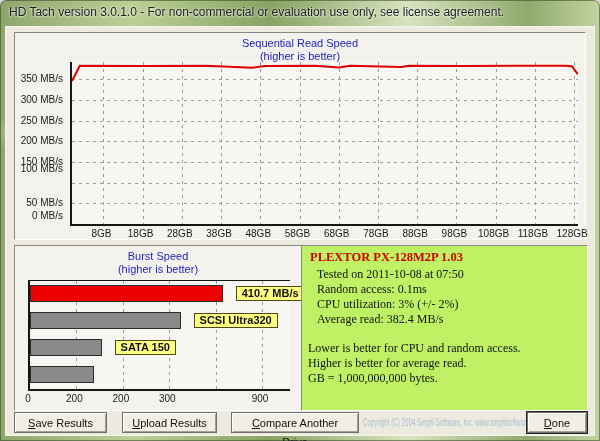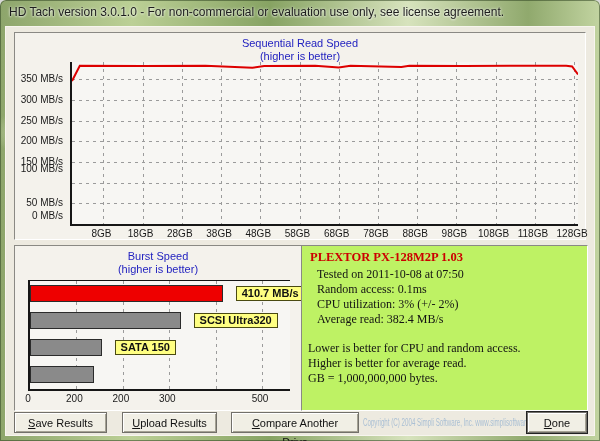--- a/index.html
+++ b/index.html
@@ -149,21 +149,21 @@
           <div class="bar" style="top: 58px; width: 69.6px; background: rgb(138, 138, 138);"></div>
           <div class="barlabel" style="left: 84.6px; top: 59px;">SATA 150</div>
           <div class="bar" style="top: 85px; width: 61.8px; background: rgb(138, 138, 138);"></div>
         </div>
       <div class="burst-x" id="burst-x" style="left: 13px; top: 147px; width: 260px;">
           <div class="axis-label" style="left: 0px;">0</div>
           <div class="axis-label" style="left: 46.4px;">200</div>
           <div class="axis-label" style="left: 92.9px;">200</div>
           <div class="axis-label" style="left: 139.3px;">300</div>
           <div class="axis-label" style="left: 168px; margin-top: 18px;">400</div>
-          <div class="axis-label" style="left: 232.1px;">500</div>
+          <div class="axis-label" style="left: 232.1px;">900</div>
         </div>
     </div>
 
     <div class="info-panel">
       <div class="drive-name">PLEXTOR PX-128M2P 1.03</div>
       <div class="info-stats" id="info-stats">
           <div class="info-line">Tested on 2011-10-08 at 07:50</div>
           <div class="info-line">Random access: 0.1ms</div>
           <div class="info-line">CPU utilization: 3% (+/- 2%)</div>
           <div class="info-line">Average read: 382.4 MB/s</div>

